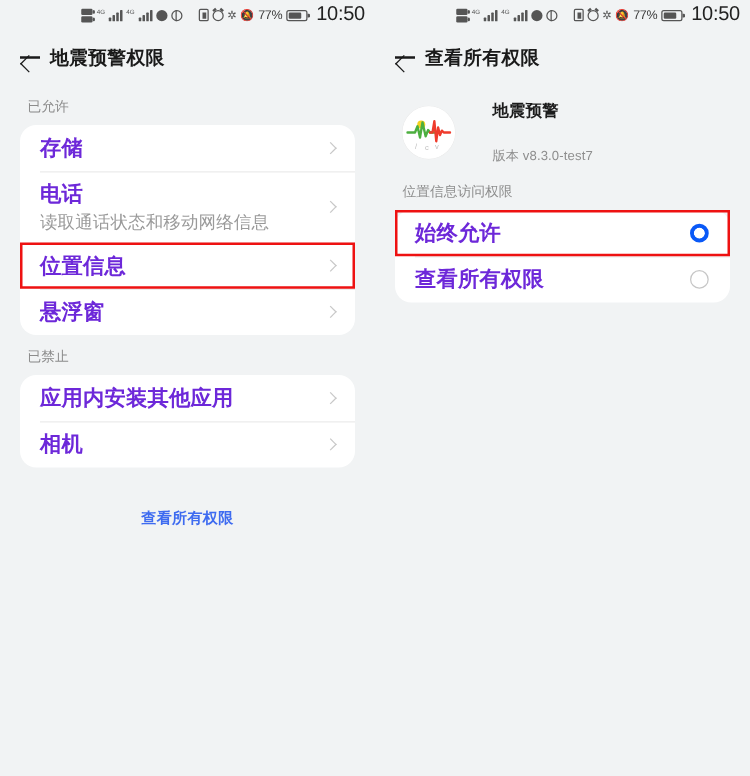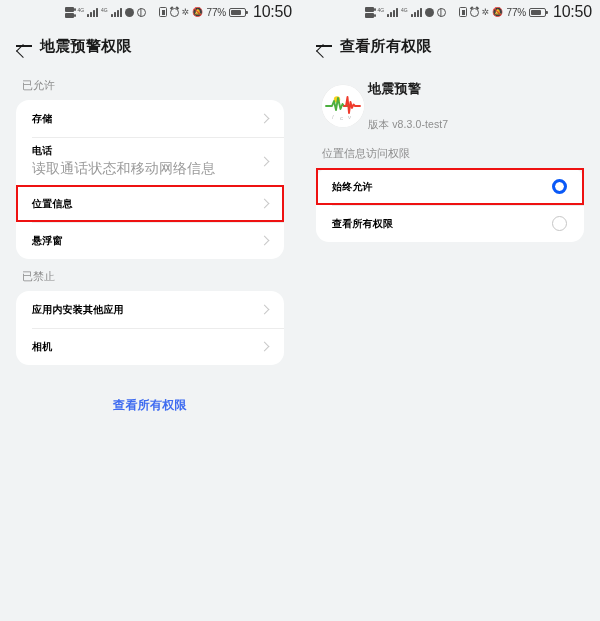--- a/index.html
+++ b/index.html
@@ -132,21 +132,21 @@
     padding: 7px 14px 7px 16px;
     position: relative;
     cursor: pointer;
   }
   .row + .row::before {
     content: "";
     position: absolute; left: 16px; right: 0; top: 0;
     height: 1px; background: #ececec;
   }
   .row-texts { flex: 1; min-width: 0; }
-  .row-title { font-size: 10px; color: #000000; font-weight: bold; letter-spacing: .2px; }
+  .row-title { font-size: 17px; color: #6d28d9; font-weight: bold; letter-spacing: .2px; }
   .row-sub { font-size: 14px; color: #9a9a9a; margin-top: 2px; letter-spacing: .1px; }
   .chev {
     width: 7px; height: 7px; flex: none;
     border-right: 1.3px solid #c8c8c8; border-top: 1.3px solid #c8c8c8;
     transform: rotate(45deg);
     margin-right: 2px;
   }
 
   
   .hl { position: relative; }
@@ -163,21 +163,21 @@
     text-align: center;
     font-size: 12px; font-weight: bold;
     color: #3e6bf0;
     margin-top: 32px;
     cursor: pointer;
     letter-spacing: .3px;
   }
 
   
   .app-head {
-    display: flex; align-items: center; gap: 4px;
+    display: flex; align-items: center; gap: 30px;
     padding: 12px 16px 4px 22px;
   }
   .app-icon {
     width: 42px; height: 42px; border-radius: 50%;
     background: #fff; flex: none;
     position: relative; overflow: hidden;
     box-shadow: 0 0 0 .5px #ececec;
   }
   .app-name { font-size: 13px; font-weight: bold; color: #1c1c1c; letter-spacing: .3px; }
   .app-ver { font-size: 10.5px; color: #8e8e8e; margin-top: 20px; letter-spacing: .1px; }

